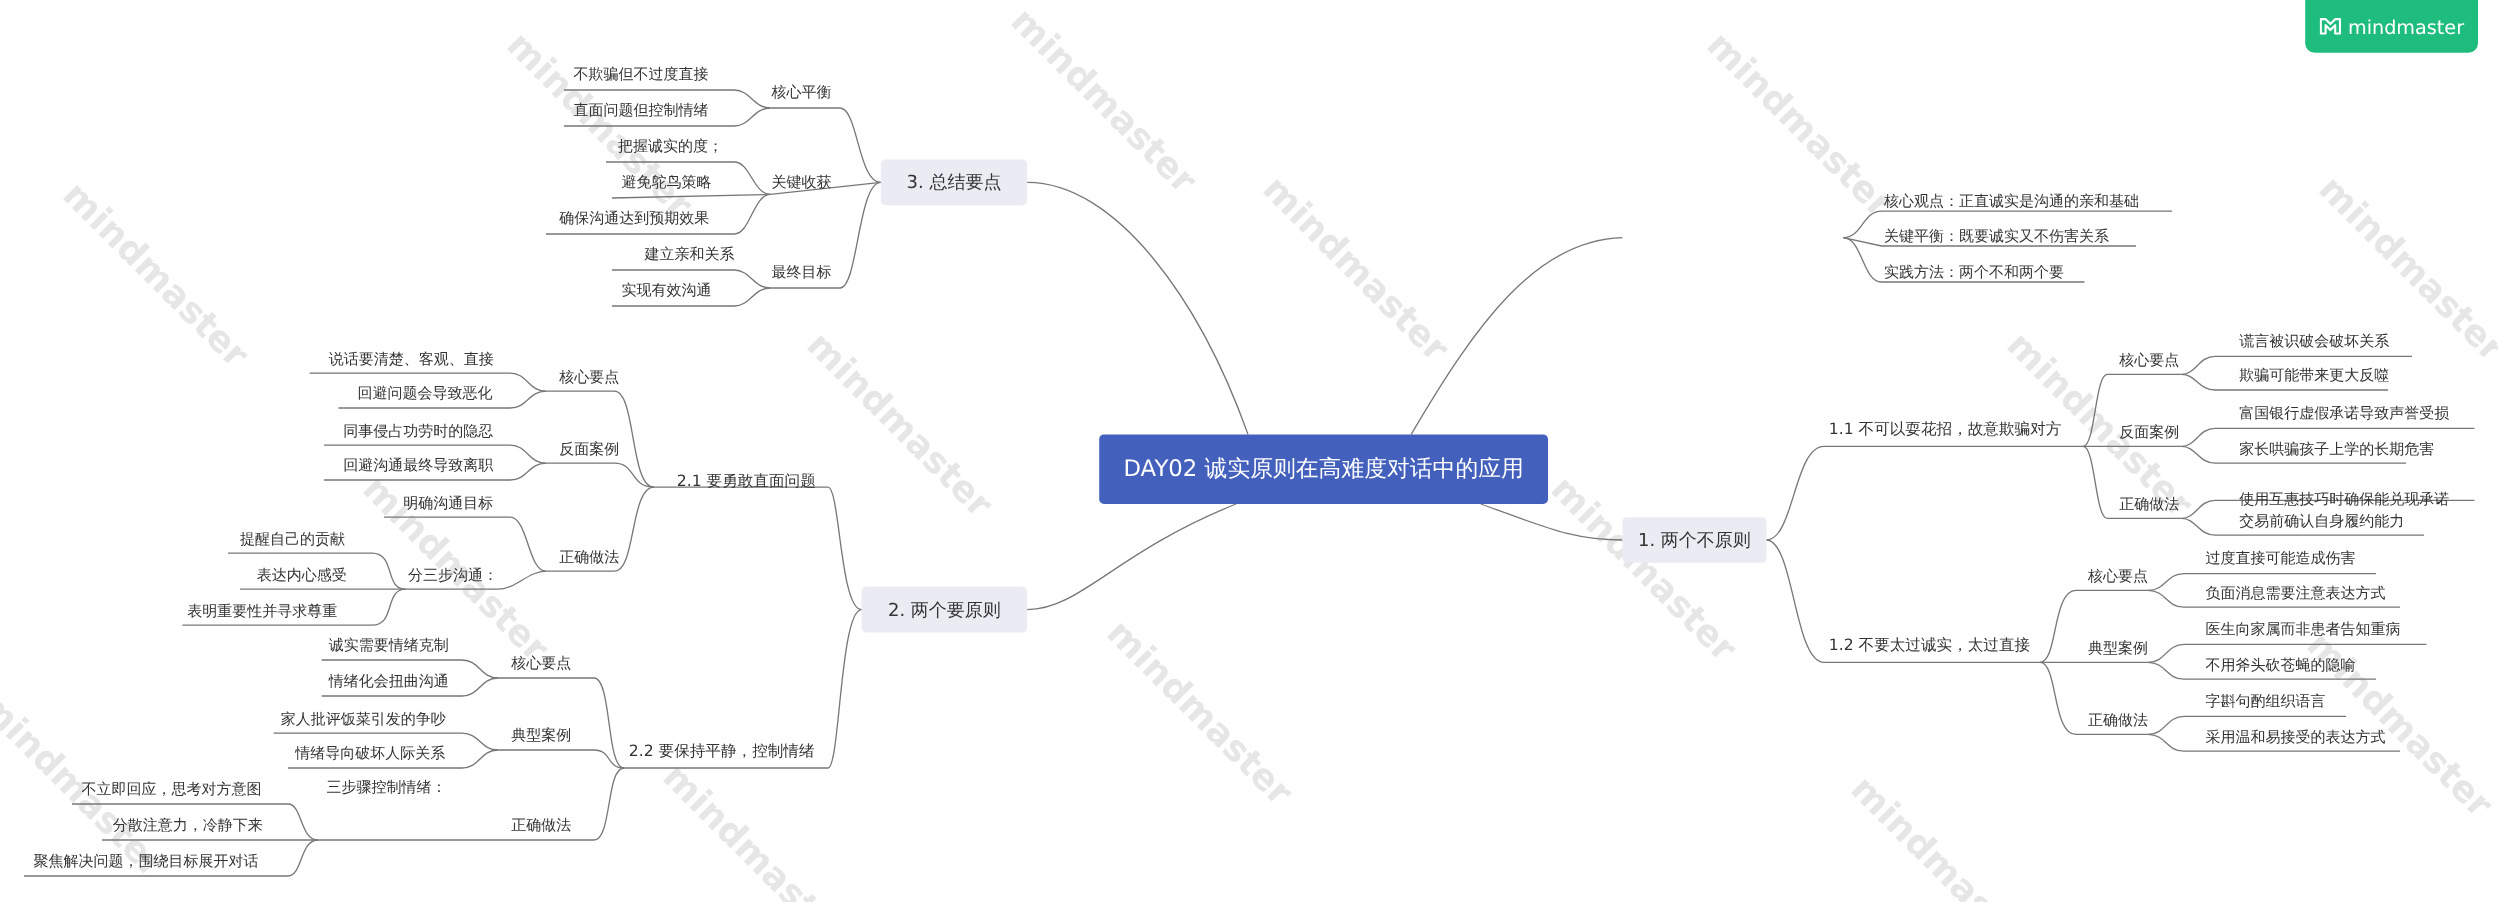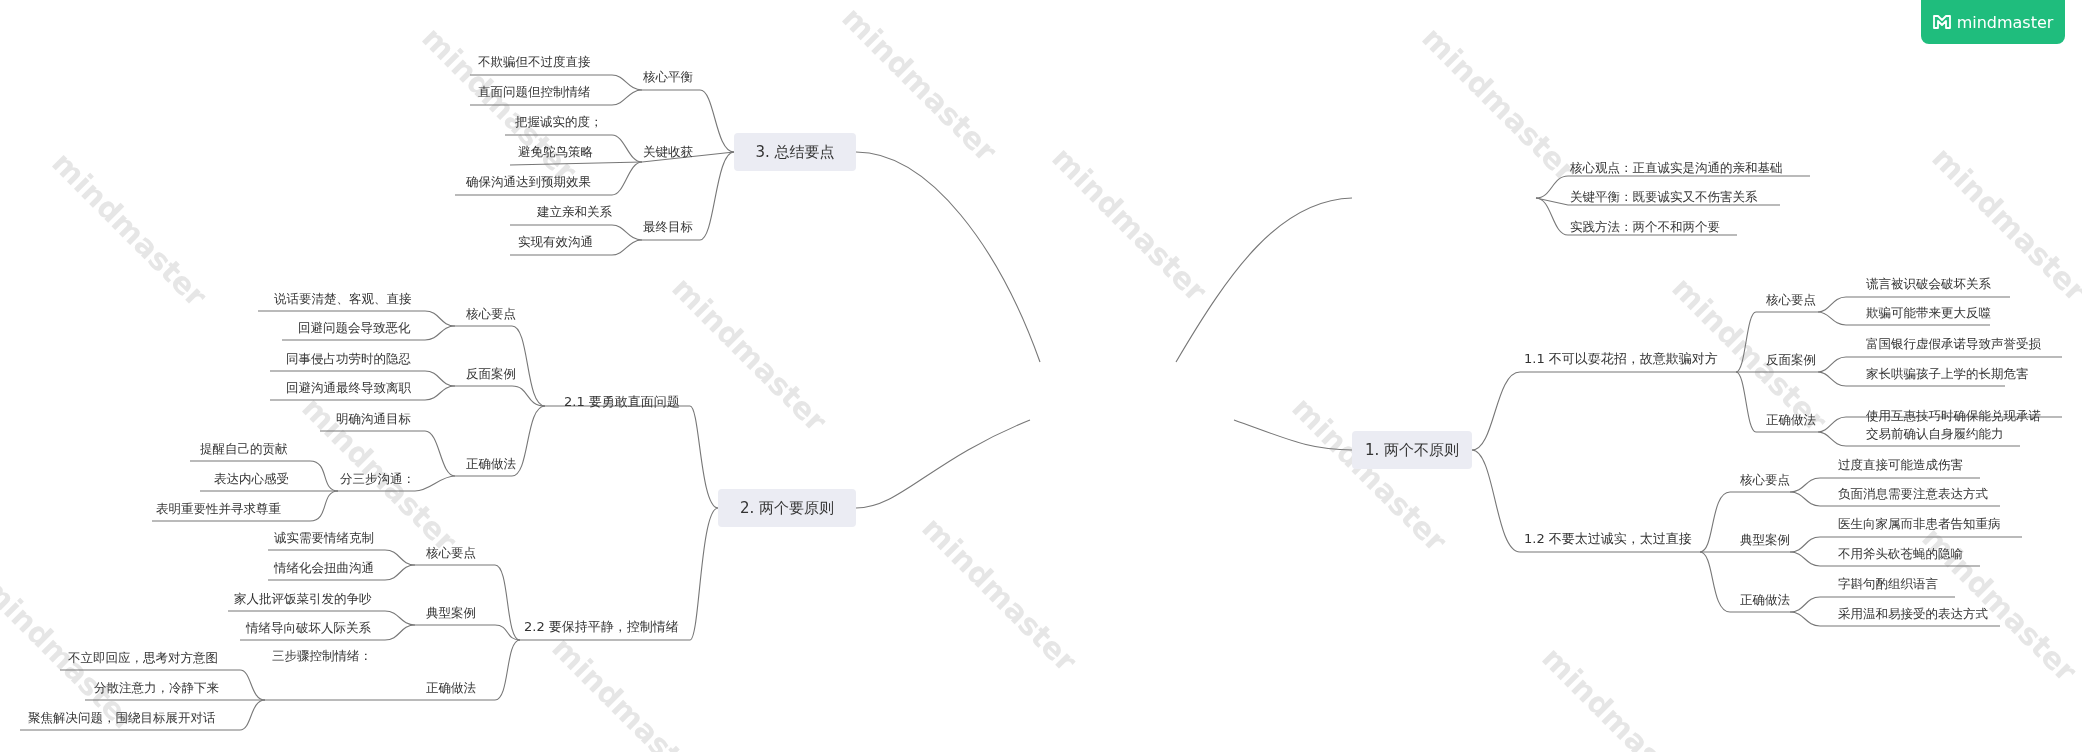--- a/index.html
+++ b/index.html
@@ -110,20 +110,23 @@
       <path d="M642,90 C628,90 625,75 612,75 L470,75"></path>
       <path d="M642,90 C628,90 625,105 612,105 L470,105"></path>
       <path d="M642,162 C628,162 625,135 612,135 L505,135"></path>
       <path d="M642,162 L510,165"></path>
       <path d="M642,162 C628,162 625,195 612,195 L455,195"></path>
       <path d="M642,240 C628,240 625,225 612,225 L510,225"></path>
       <path d="M642,240 C628,240 625,255 612,255 L510,255"></path>
     </g>
   </svg>
 
+  <div class="root">
+    <span>DAY02 诚实原则在高难度对话中的应用</span>
+  </div>
 
   <div class="lbl" style="left:1570px;top:160px;">核心观点：正直诚实是沟通的亲和基础</div>
   <div class="lbl" style="left:1570px;top:189px;">关键平衡：既要诚实又不伤害关系</div>
   <div class="lbl" style="left:1570px;top:219px;">实践方法：两个不和两个要</div>
 
   <div class="main" style="left:1352px;top:431px;width:120px;">
     <span>1. 两个不原则</span>
   </div>
   <div class="lbl sub" style="left:1524px;top:351px;">1.1 不可以耍花招，故意欺骗对方</div>
   <div class="lbl sub" style="left:1524px;top:531px;">1.2 不要太过诚实，太过直接</div>

